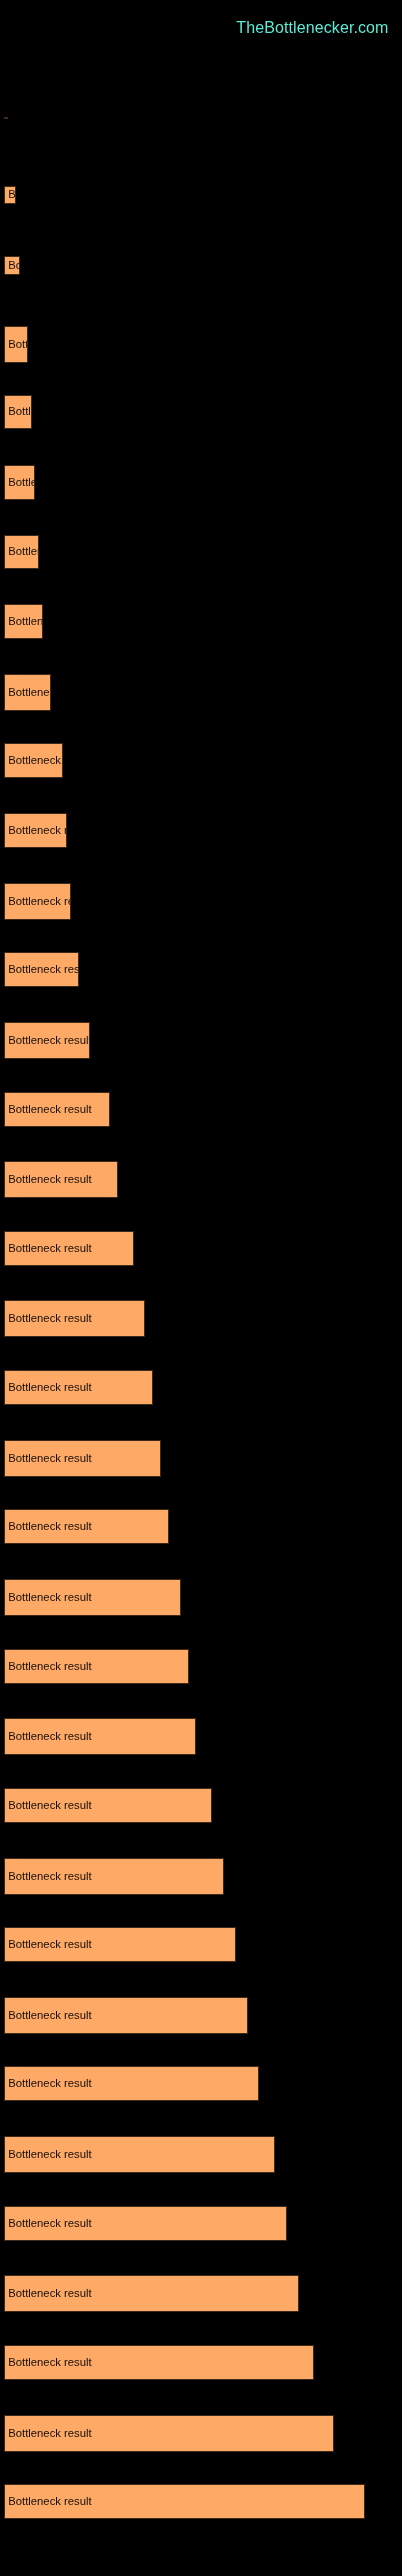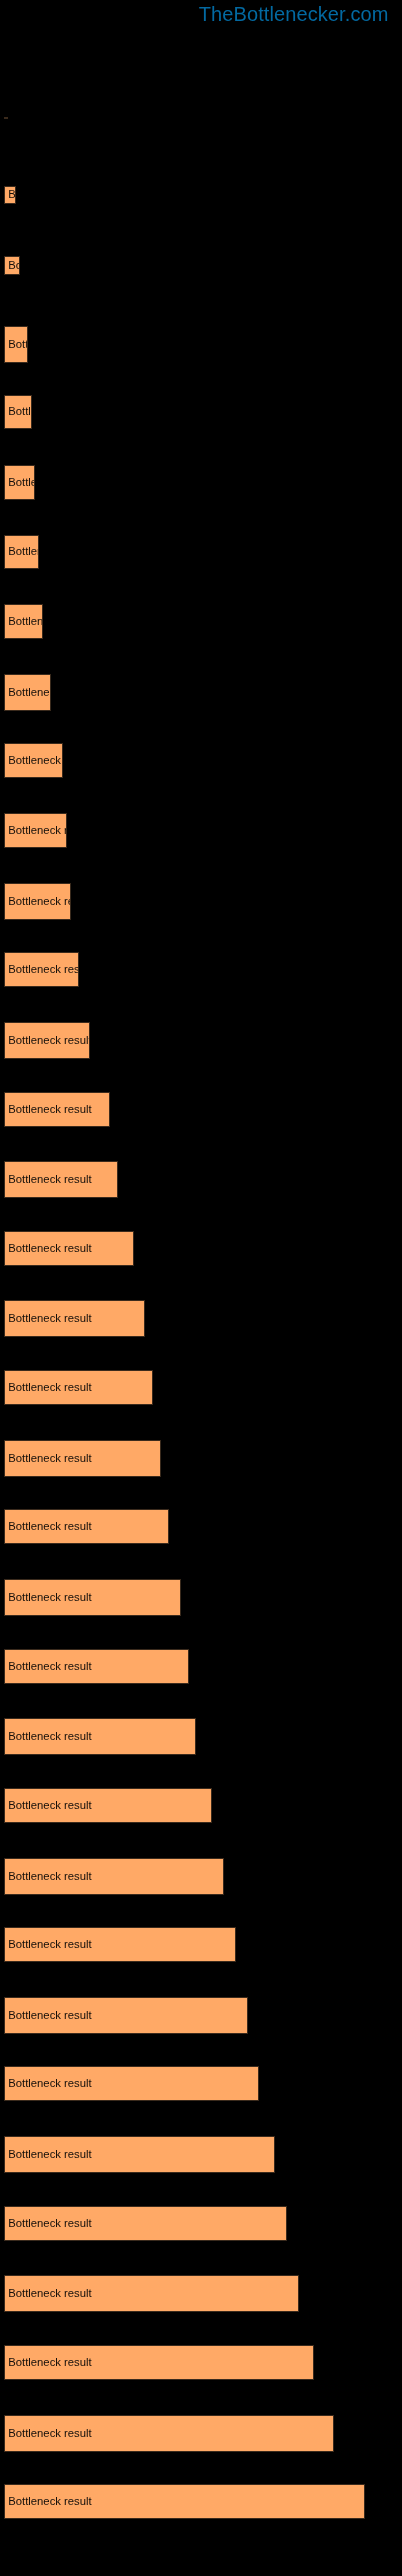--- a/index.html
+++ b/index.html
@@ -10,24 +10,24 @@
   body {
     width: 403px;
     height: 2576px;
     position: relative;
     font-family: "Liberation Sans", sans-serif;
     overflow: hidden;
   }
 
   .watermark {
     position: absolute;
-    top: 3px;
+    top: 19px;
     right: 14.5px;
-    color: #0369a1;
-    font-size: 20px;
+    color: #5eead4;
+    font-size: 16px;
     font-family: "Liberation Sans", sans-serif;
     letter-spacing: 0.1px;
     white-space: nowrap;
     user-select: none;
   }
 
   .plot {
     position: absolute;
     left: 0;
     top: 0;

